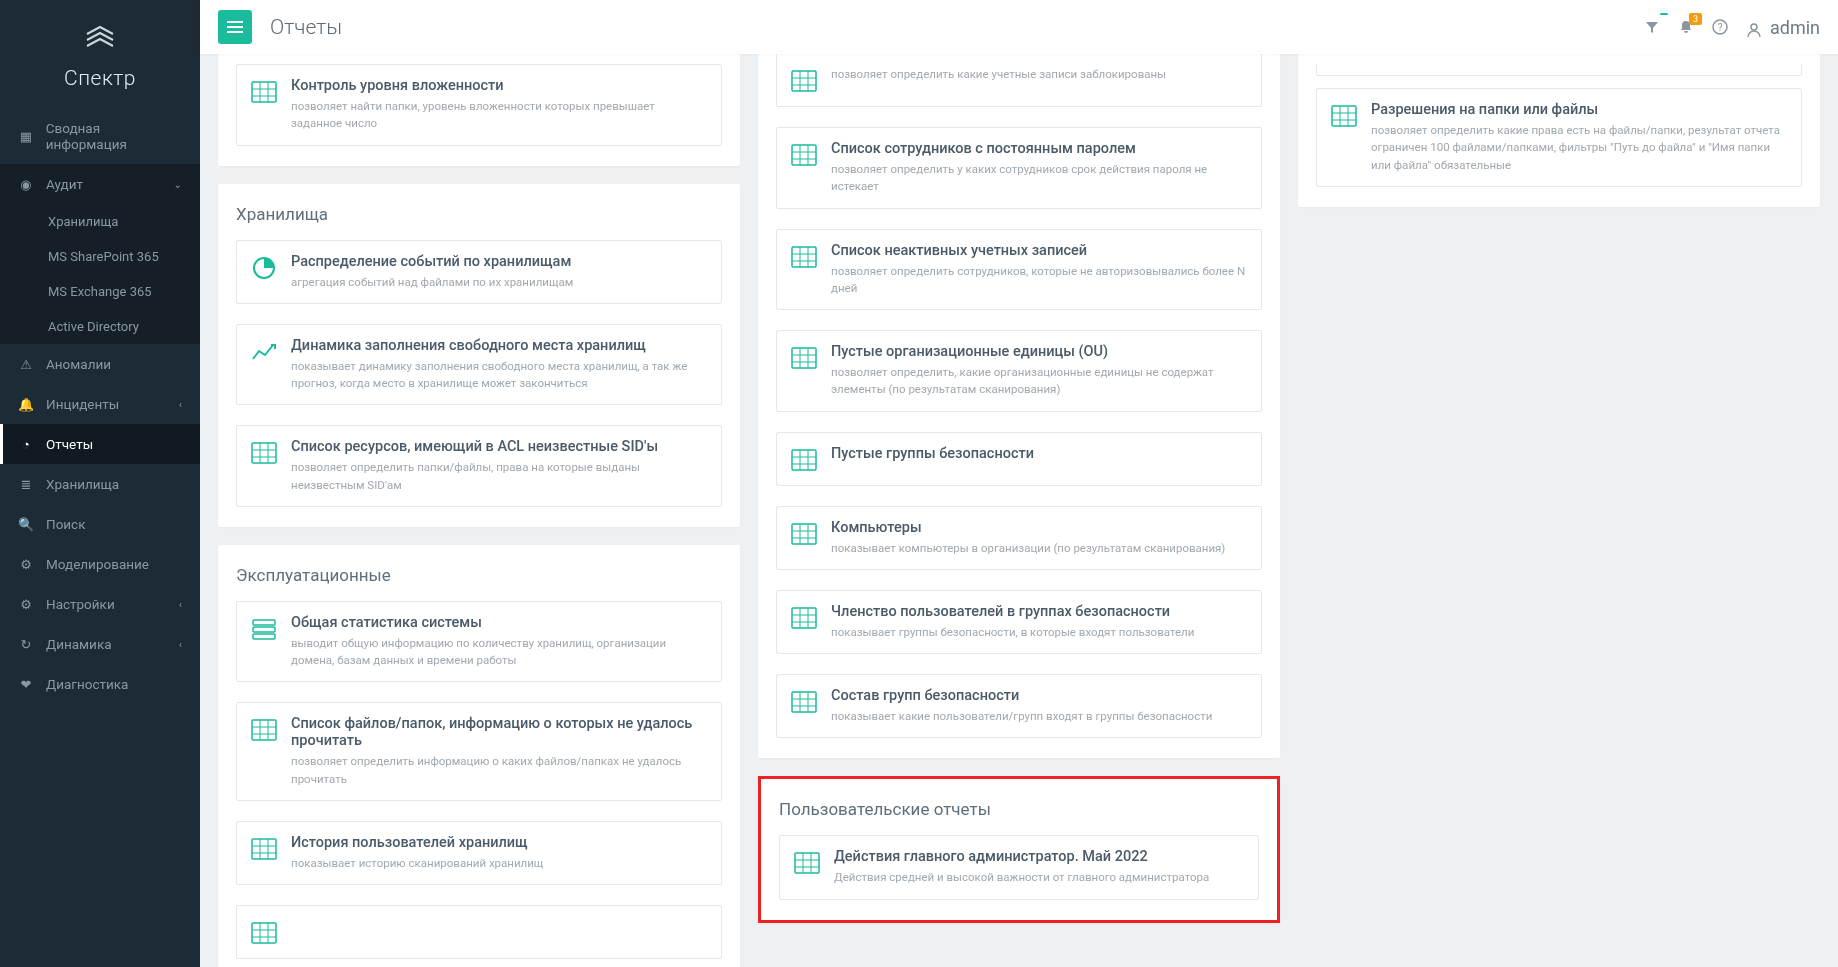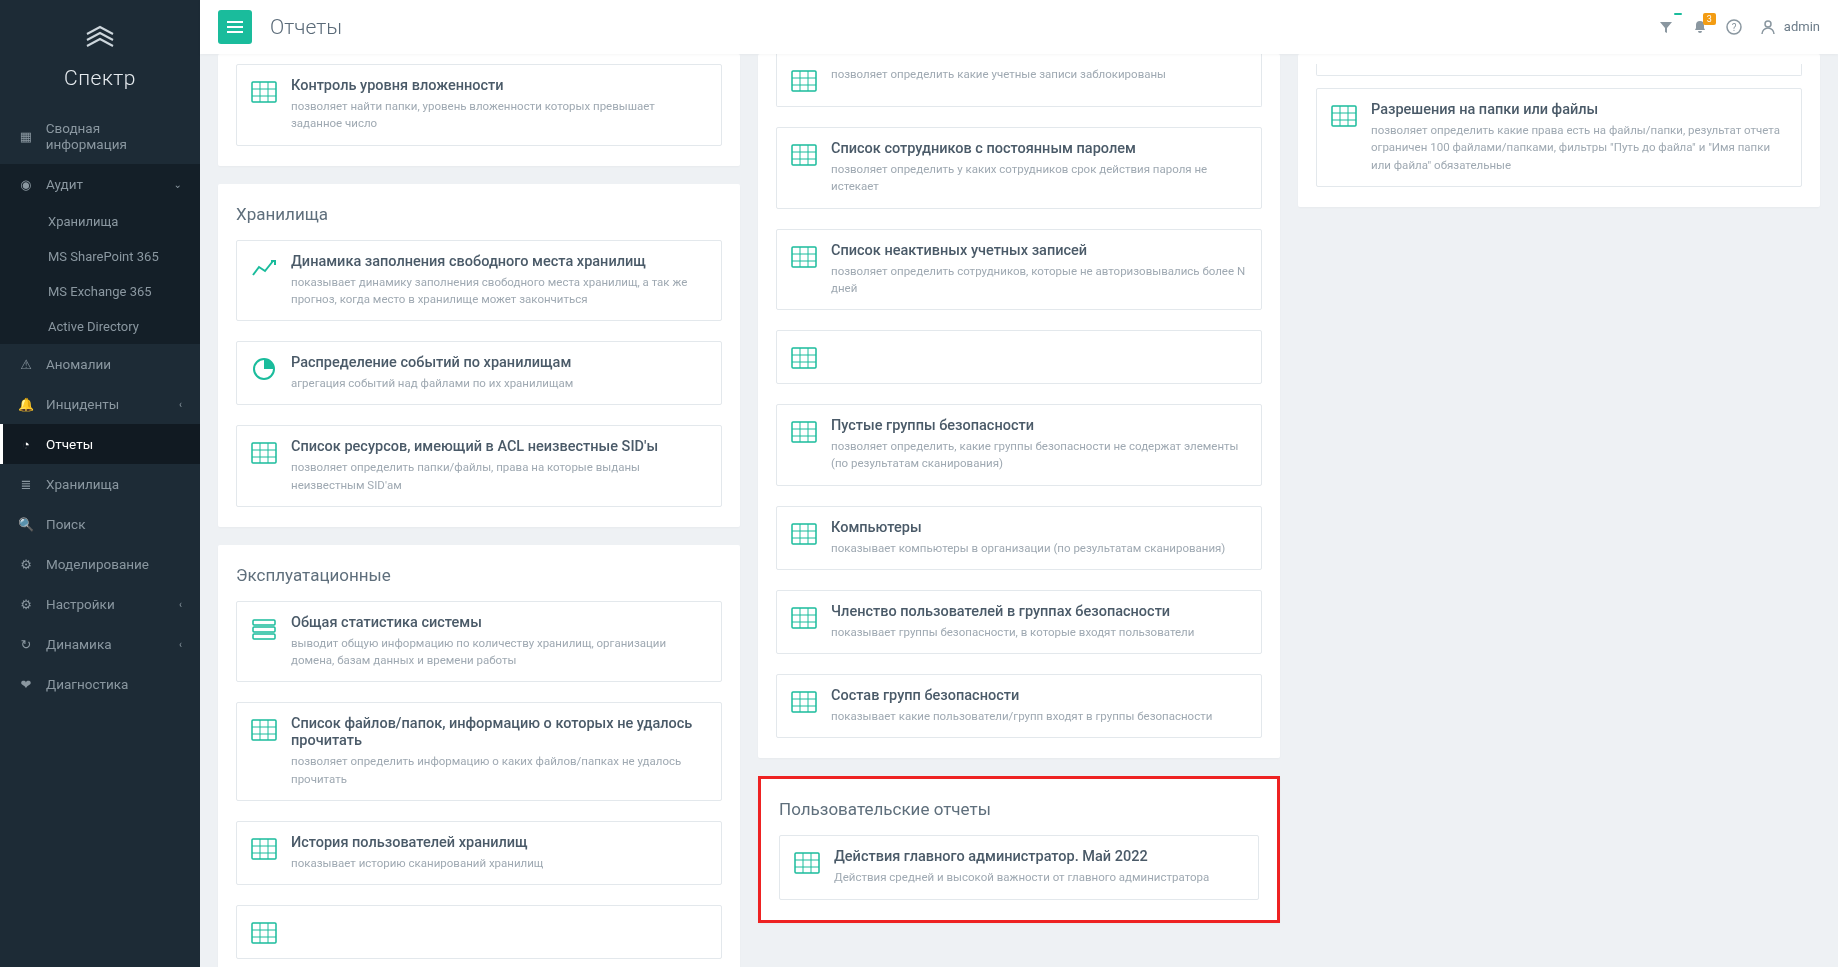--- a/index.html
+++ b/index.html
@@ -19,21 +19,21 @@
 .nav-icon { width: 16px; margin-right: 12px; display: inline-flex; align-items: center; justify-content: center; font-size: 13px; }
 .chevron { margin-left: auto; font-size: 10px; }
 
 .header { position: fixed; left: 200px; right: 0; top: 0; height: 54px; background: #fff; display: flex; align-items: center; padding: 0 18px; box-shadow: 0 1px 3px rgba(0,0,0,0.04); z-index: 10; }
 .menu-toggle { width: 34px; height: 34px; background: #1abc9c; border-radius: 3px; display: flex; align-items: center; justify-content: center; cursor: pointer; }
 .page-title { margin-left: 18px; font-size: 21px; font-weight: 300; color: #5a6a78; }
 .header-right { margin-left: auto; display: flex; align-items: center; gap: 18px; }
 .header-icon { position: relative; color: #8a97a0; cursor: pointer; font-size: 15px; }
 .badge { position: absolute; top: -6px; right: -8px; background: #1abc9c; color: #fff; font-size: 9px; padding: 1px 4px; border-radius: 2px; }
 .badge.orange { background: #f39c12; }
-.user-block { display: flex; align-items: flex-start; gap: 8px; color: #6b7b88; font-size: 13px; cursor: pointer; }
+.user-block { display: flex; align-items: flex-end; gap: 8px; color: #6b7b88; font-size: 18px; cursor: pointer; }
 
 .content { position: absolute; left: 200px; top: 54px; right: 0; bottom: 0; overflow-y: auto; padding: 0 0 40px 0; }
 .columns { display: flex; gap: 18px; padding: 0 18px; align-items: flex-start; }
 .col { flex: 1; min-width: 0; }
 
 .panel { background: #fff; border-radius: 2px; padding: 20px 18px 20px; margin-bottom: 18px; box-shadow: 0 1px 2px rgba(0,0,0,0.03); }
 .panel-title { font-size: 17px; color: #5f6f7c; font-weight: 400; margin-bottom: 16px; }
 .report-card { border: 1px solid #e3e8ec; border-radius: 2px; padding: 12px 14px; margin-bottom: 20px; display: flex; gap: 14px; cursor: pointer; }
 .report-card:last-child { margin-bottom: 0; }
 .card-icon { flex-shrink: 0; width: 26px; height: 26px; display: flex; align-items: center; justify-content: center; margin-top: 2px; }
@@ -179,40 +179,40 @@
             <div class="card-title">Контроль уровня вложенности</div>
             <div class="card-desc">позволяет найти папки, уровень вложенности которых превышает заданное число</div>
           </div>
         </div>
       </div>
 
       <div class="panel">
         <div class="panel-title">Хранилища</div>
         <div class="report-card">
           <span class="card-icon">
-              <svg width="26" height="22" viewBox="0 0 26 22">
-                <polyline points="2,18 8,10 14,14 22,4" fill="none" stroke="#1abc9c" stroke-width="2"></polyline>
-                <path d="M20 4 L24 4 L24 8" fill="none" stroke="#1abc9c" stroke-width="2"></path>
-              </svg>
-            </span>
-          <div class="card-body">
-            <div class="card-title">Динамика заполнения свободного места хранилищ</div>
-            <div class="card-desc">показывает динамику заполнения свободного места хранилищ, а так же прогноз, когда место в хранилище может закончиться</div>
-          </div>
-        </div>
-        <div class="report-card">
-          <span class="card-icon">
               <svg width="26" height="26" viewBox="0 0 26 26">
                 <circle cx="13" cy="13" r="10" fill="none" stroke="#1abc9c" stroke-width="2"></circle>
                 <path d="M13 3 A10 10 0 0 1 23 13 L13 13 Z" fill="#1abc9c"></path>
               </svg>
             </span>
           <div class="card-body">
             <div class="card-title">Распределение событий по хранилищам</div>
             <div class="card-desc">агрегация событий над файлами по их хранилищам</div>
+          </div>
+        </div>
+        <div class="report-card">
+          <span class="card-icon">
+              <svg width="26" height="22" viewBox="0 0 26 22">
+                <polyline points="2,18 8,10 14,14 22,4" fill="none" stroke="#1abc9c" stroke-width="2"></polyline>
+                <path d="M20 4 L24 4 L24 8" fill="none" stroke="#1abc9c" stroke-width="2"></path>
+              </svg>
+            </span>
+          <div class="card-body">
+            <div class="card-title">Динамика заполнения свободного места хранилищ</div>
+            <div class="card-desc">показывает динамику заполнения свободного места хранилищ, а так же прогноз, когда место в хранилище может закончиться</div>
           </div>
         </div>
         <div class="report-card">
           <span class="card-icon">
               <svg width="26" height="22" viewBox="0 0 26 22">
                 <rect x="1" y="1" width="24" height="20" rx="1" fill="none" stroke="#1abc9c" stroke-width="1.5"></rect>
                 <line x1="1" y1="8" x2="25" y2="8" stroke="#1abc9c"></line>
                 <line x1="1" y1="15" x2="25" y2="15" stroke="#1abc9c"></line>
                 <line x1="9" y1="1" x2="9" y2="21" stroke="#1abc9c"></line>
                 <line x1="17" y1="1" x2="17" y2="21" stroke="#1abc9c"></line>
@@ -334,34 +334,37 @@
             <div class="report-card">
               <span class="card-icon">
                 <svg width="26" height="22" viewBox="0 0 26 22">
                   <rect x="1" y="1" width="24" height="20" rx="1" fill="none" stroke="#1abc9c" stroke-width="1.5"></rect>
                   <line x1="1" y1="8" x2="25" y2="8" stroke="#1abc9c"></line>
                   <line x1="1" y1="15" x2="25" y2="15" stroke="#1abc9c"></line>
                   <line x1="9" y1="1" x2="9" y2="21" stroke="#1abc9c"></line>
                   <line x1="17" y1="1" x2="17" y2="21" stroke="#1abc9c"></line>
                 </svg>
               </span>
+              <div class="card-body">
+                <div class="card-title">Пустые организационные единицы (OU)</div>
+                <div class="card-desc">позволяет определить, какие организационные единицы не содержат элементы (по результатам сканирования)</div>
+              </div>
             </div>
             <div class="report-card">
               <span class="card-icon">
                 <svg width="26" height="22" viewBox="0 0 26 22">
                   <rect x="1" y="1" width="24" height="20" rx="1" fill="none" stroke="#1abc9c" stroke-width="1.5"></rect>
                   <line x1="1" y1="8" x2="25" y2="8" stroke="#1abc9c"></line>
                   <line x1="1" y1="15" x2="25" y2="15" stroke="#1abc9c"></line>
                   <line x1="9" y1="1" x2="9" y2="21" stroke="#1abc9c"></line>
                   <line x1="17" y1="1" x2="17" y2="21" stroke="#1abc9c"></line>
                 </svg>
               </span>
               <div class="card-body">
                 <div class="card-title">Пустые группы безопасности</div>
-                <div class="card-desc">позволяет определить, какие группы безопасности не содержат элементы (по результатам сканирования)</div>
               </div>
             </div>
             <div class="report-card">
               <span class="card-icon">
                 <svg width="26" height="22" viewBox="0 0 26 22">
                   <rect x="1" y="1" width="24" height="20" rx="1" fill="none" stroke="#1abc9c" stroke-width="1.5"></rect>
                   <line x1="1" y1="8" x2="25" y2="8" stroke="#1abc9c"></line>
                   <line x1="1" y1="15" x2="25" y2="15" stroke="#1abc9c"></line>
                   <line x1="9" y1="1" x2="9" y2="21" stroke="#1abc9c"></line>
                   <line x1="17" y1="1" x2="17" y2="21" stroke="#1abc9c"></line>

